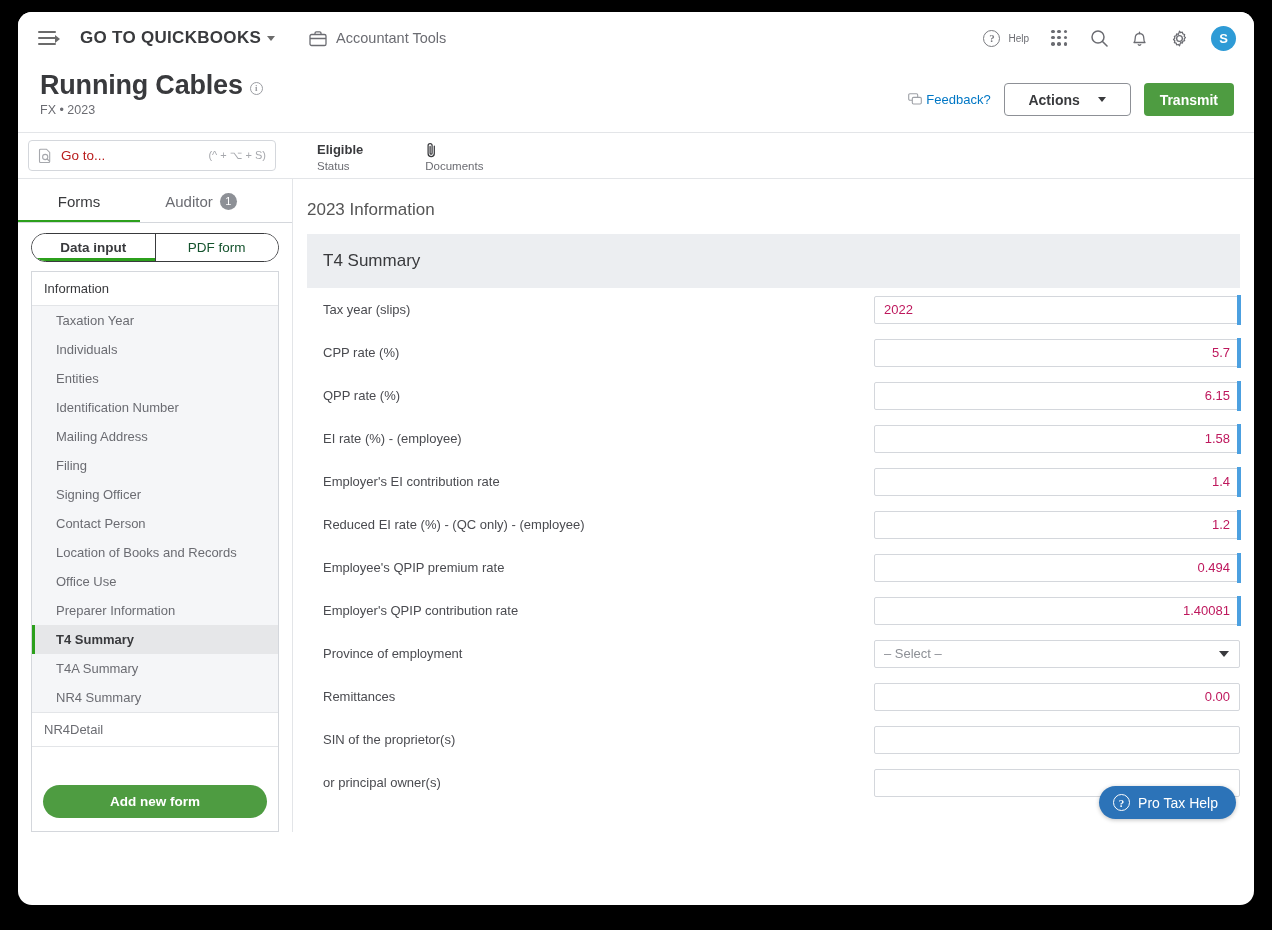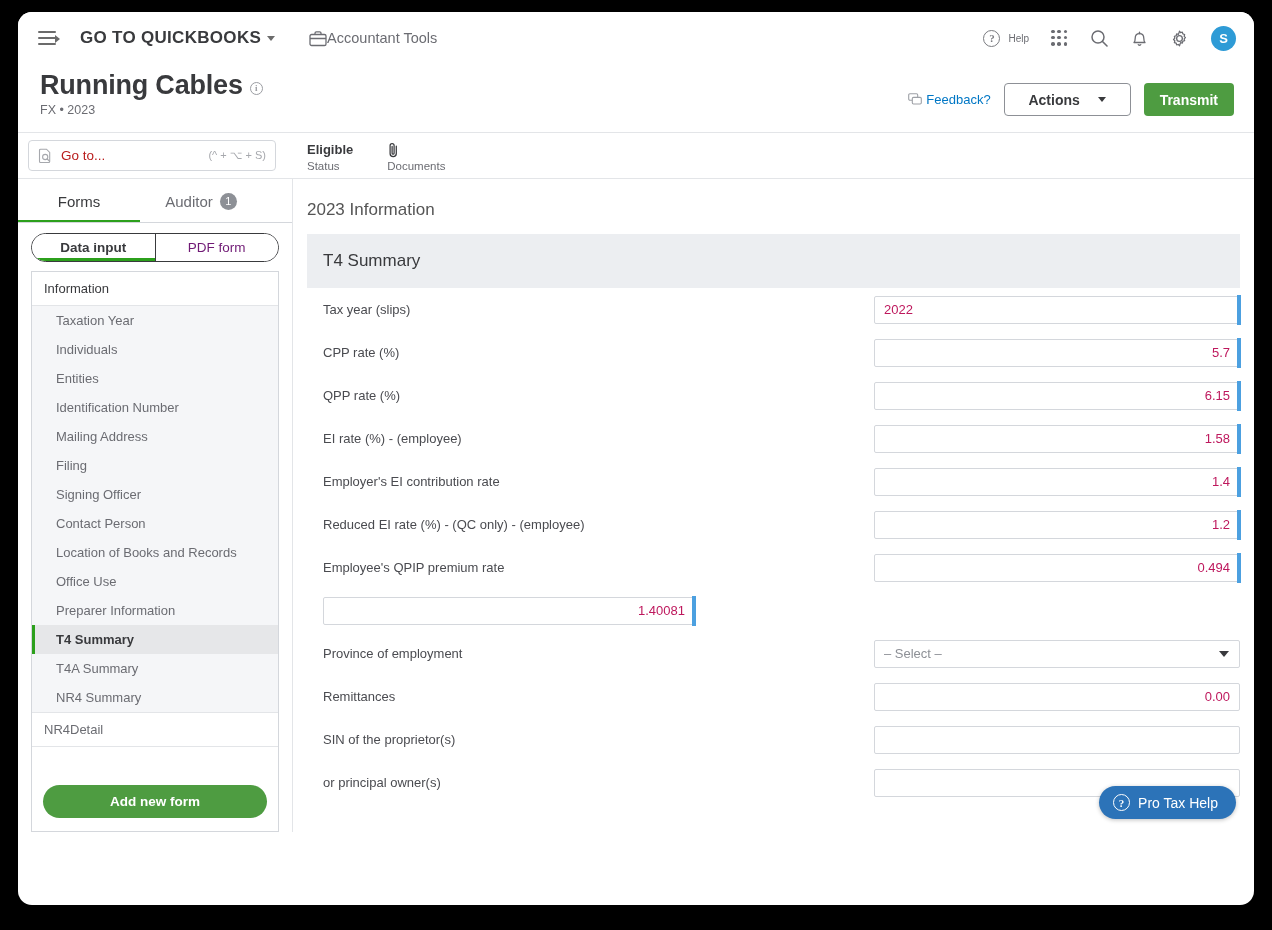--- a/index.html
+++ b/index.html
@@ -40,21 +40,21 @@
     font-size: 17px; font-weight: bold; color: #393a3d;
     letter-spacing: .3px; cursor: pointer;
     display: flex; align-items: center; gap: 6px;
   }
   .caret-dn {
     width: 0; height: 0;
     border-left: 4.5px solid transparent; border-right: 4.5px solid transparent;
     border-top: 5px solid #6b6b6b;
   }
   .acct-tools {
-    display: flex; align-items: center; 
+    display: flex; align-items: center; gap: 9px;
     margin-left: 34px; cursor: pointer;
   }
   .acct-tools .lbl { font-size: 14.5px; color: #6b6c72; }
   .spacer { flex: 1; }
   .top-right { display: flex; align-items: center; gap: 22px; }
   .help-grp { display: flex; align-items: center; gap: 8px; cursor: pointer; }
   .help-grp .lbl { font-size: 10px; color: #6b6c72; }
   .qmark {
     width: 17px; height: 17px; border-radius: 50%;
     border: 1.4px solid #7a7b80; color: #7a7b80;
@@ -129,21 +129,21 @@
   }
   .goto-box {
     width: 248px; height: 31px;
     border: 1px solid #d4d7dc; border-radius: 4px;
     display: flex; align-items: center;
     padding: 0 9px; gap: 7px; cursor: text;
     background: #fff;
   }
   .goto-box .ph { font-size: 13.5px; color: #b91c1c; flex: 1; }
   .goto-box .kbd { font-size: 11px; color: #a6a8ad; }
-  .statgrp { display: flex; align-items: center; gap: 34px; margin-left: 31px; padding-top: 2px; }
+  .statgrp { display: flex; align-items: center; gap: 62px; margin-left: 41px; padding-top: 2px; }
   .stat { display: flex; flex-direction: column; gap: 2px; }
   .stat .val { font-size: 13px; font-weight: bold; color: #393a3d; line-height: 16px; }
   .stat .lbl { font-size: 11.5px; color: #6b6c72; }
   .stat .ico { height: 16px; display: flex; align-items: center; }
 
   
   .body { display: flex; height: 653px; }
   .left-col { width: 275px; border-right: 1px solid #e3e5e8; display: flex; flex-direction: column; }
   .tabs { display: flex; height: 44px; position: relative; }
   .tab {
@@ -169,21 +169,21 @@
   }
 
   .segwrap { padding: 10px 13px 9px 13px; }
   .seg {
     display: flex; height: 29px;
     border: 1.4px solid #393a3d; border-radius: 15px;
     overflow: hidden;
   }
   .seg-btn {
     flex: 1; display: flex; align-items: center; justify-content: center;
-    font-size: 13.5px; color: #701a75; cursor: pointer; background: #fff;
+    font-size: 13.5px; color: #14532d; cursor: pointer; background: #fff;
     position: relative;
   }
   .seg-btn + .seg-btn { border-left: 1.4px solid #393a3d; }
   .seg-btn.active { color: #393a3d; font-weight: bold; }
   .seg-btn.active::after {
     content: ""; position: absolute; left: 0; right: 0; bottom: 0;
     height: 3px; background: #2ca01c;
   }
 
   .navpanel {
@@ -478,20 +478,21 @@
             </div>
             <div class="frow">
               <div class="flabel">Reduced EI rate (%) - (QC only) - (employee)</div>
               <div class="fieldwrap marked"><input class="finput right" type="text" value="1.2" style=""></div>
             </div>
             <div class="frow">
               <div class="flabel">Employee's QPIP premium rate</div>
               <div class="fieldwrap marked"><input class="finput right" type="text" value="0.494" style=""></div>
             </div>
             <div class="frow">
+              <div class="flabel">Employer's QPIP contribution rate</div>
               <div class="fieldwrap marked"><input class="finput right" type="text" value="1.40081" style=""></div>
             </div>
             <div class="frow">
               <div class="flabel">Province of employment</div>
               <div class="fieldwrap">
                 <div class="fselect">
                   <span>– Select –</span>
                   <span class="arr"></span>
                 </div>
               </div>

